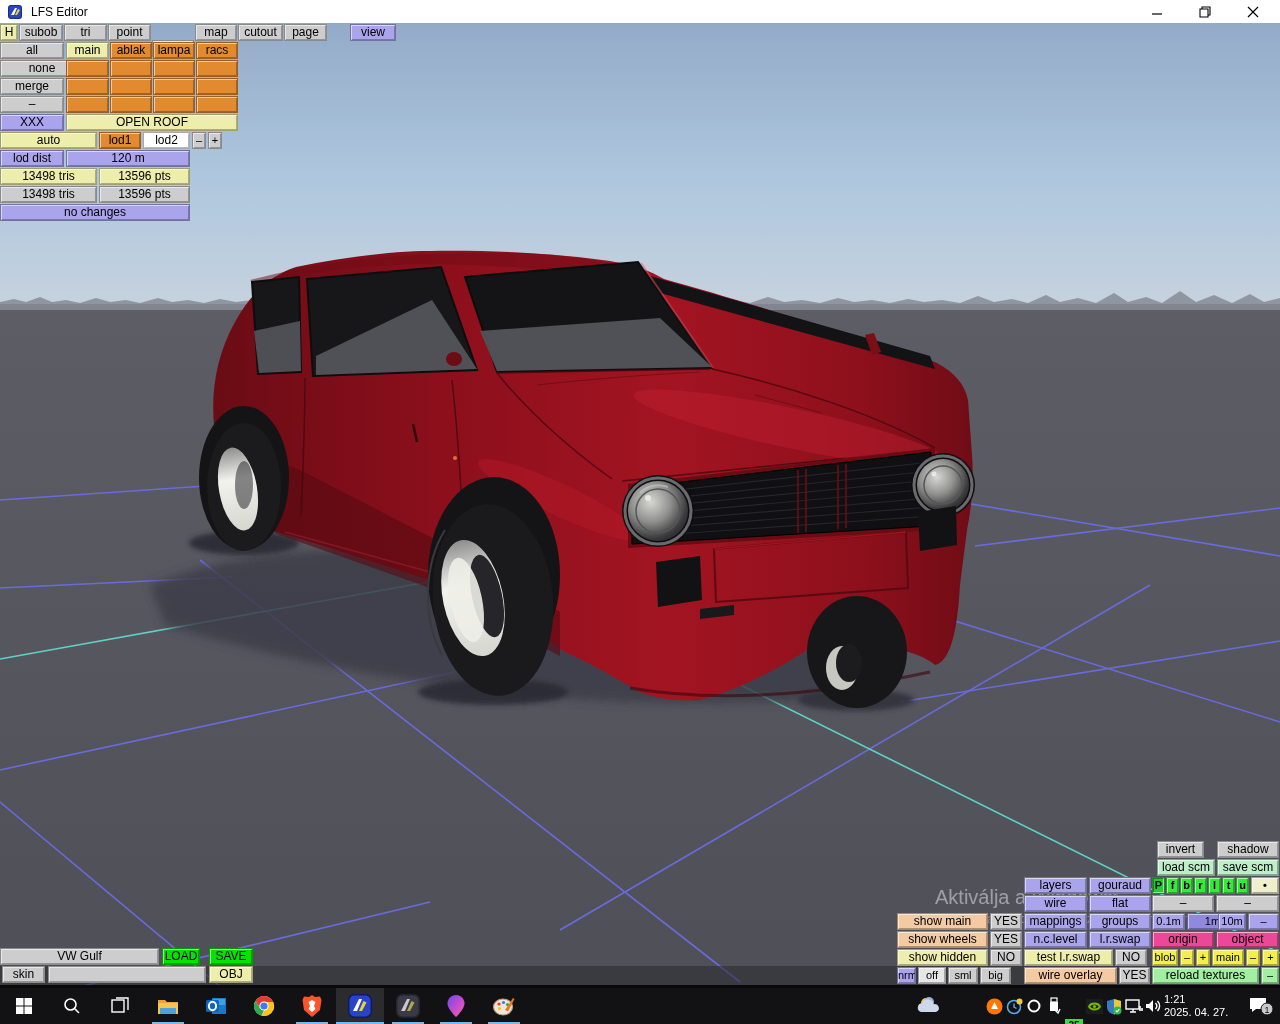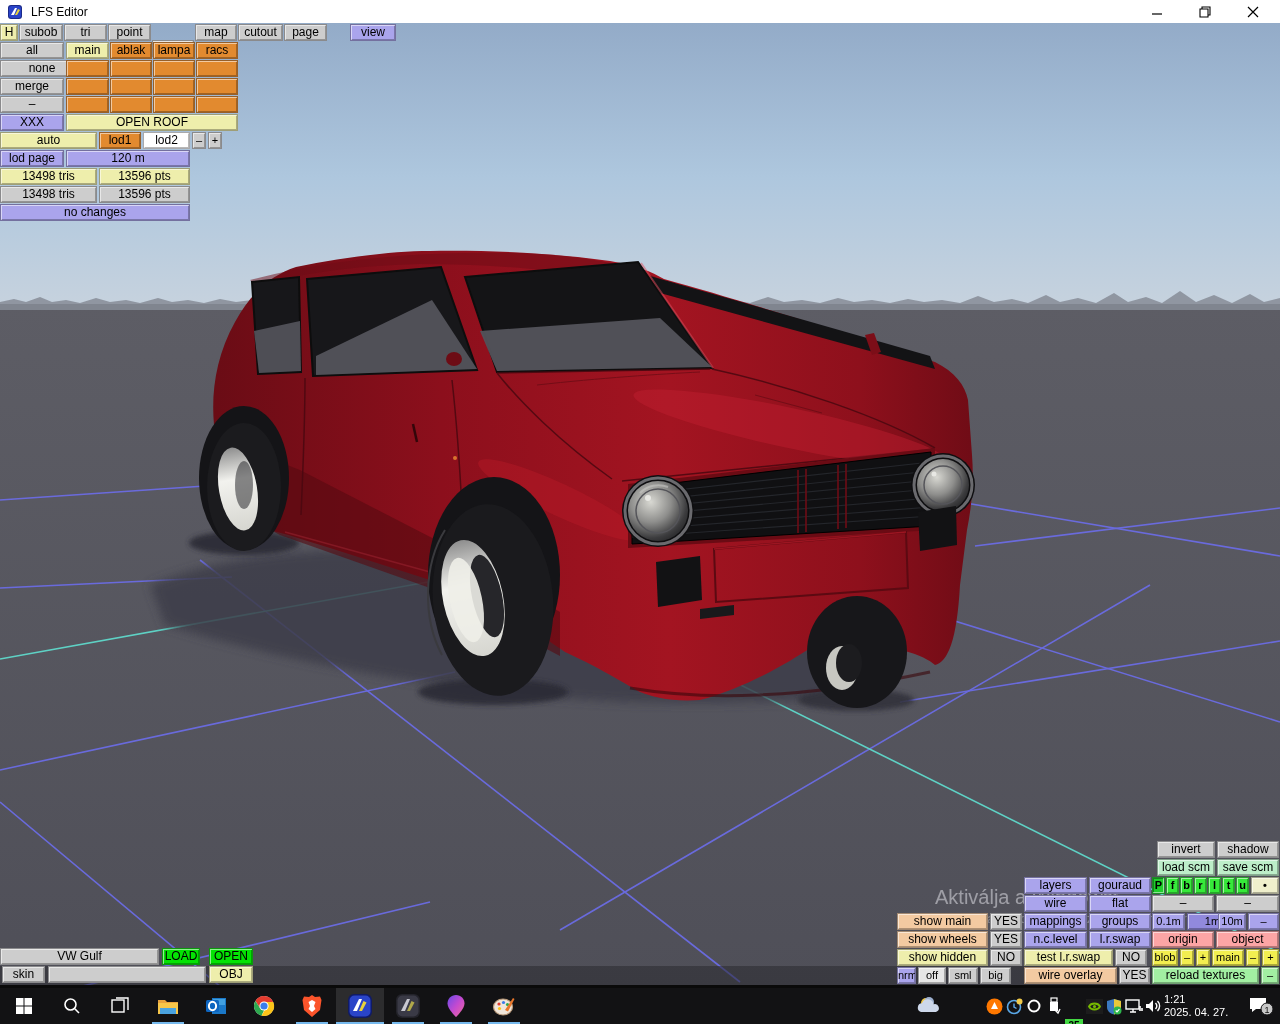--- a/index.html
+++ b/index.html
@@ -15,21 +15,21 @@
   
   .btn{position:absolute;height:17px;box-sizing:border-box;font-size:12px;line-height:15px;
        text-align:center;color:#000;z-index:30;white-space:nowrap;overflow:hidden;
        box-shadow:inset 1px 1px 0 rgba(255,255,255,.55), inset -1px -1px 0 rgba(0,0,0,.28);
        border:1px solid rgba(30,30,34,.38);}
   .sm{font-size:11px;line-height:14px;}
   .c-gray{background:#cdcdcd}.c-lgray{background:#e6e6e6}
   .c-pyel{background:#eeeeac}.c-byel{background:#f2ee50}
   .c-org{background:#e28a2f}.c-peach2{background:#ffffff}
   .c-pur{background:#aaa4ec}.c-pursel{background:#9189dd}
-  .c-cyanb{background:#fca5a5}.c-peach{background:#f3caa1}
+  .c-cyanb{background:#ec4899}.c-peach{background:#f3caa1}
   .c-grn{background:#04e204}.c-pgrn{background:#bdeec9}
   .c-bgrn{background:#36e93a;font-weight:bold}
   .c-bgrnp{background:#1fcf2c;font-weight:bold;box-shadow:inset -1px -1px 0 rgba(255,255,255,.5), inset 1px 1px 0 rgba(0,0,0,.35);}
   .c-cream{background:#efefcc;font-weight:bold}
   .c-rgrn{background:#a2efa2}
   
   #viewport{position:absolute;left:0;top:23px;z-index:1;}
   .strip1{position:absolute;left:0;top:966px;width:1280px;height:19px;background:rgba(42,42,47,.55);z-index:5;}
   .strip2{position:absolute;left:0;top:985px;width:1280px;height:3px;background:#0a0a0a;z-index:5;}
   .watermark{position:absolute;z-index:6;color:rgba(235,235,242,.5);pointer-events:none;}
@@ -292,38 +292,38 @@
 
 <div class="btn c-pur" style="left:0;top:114px;width:64px">XXX</div>
 <div class="btn c-pyel" style="left:66px;top:114px;width:172px">OPEN ROOF</div>
 
 <div class="btn c-pyel" style="left:0;top:132px;width:97px">auto</div>
 <div class="btn c-org" style="left:99px;top:132px;width:42px">lod1</div>
 <div class="btn c-peach2" style="left:143px;top:132px;width:47px">lod2</div>
 <div class="btn c-gray sm" style="left:192px;top:132px;width:14px">–</div>
 <div class="btn c-gray sm" style="left:208px;top:132px;width:14px">+</div>
 
-<div class="btn c-pur" style="left:0;top:150px;width:64px">lod page</div>
+<div class="btn c-pur" style="left:0;top:150px;width:64px">lod dist</div>
 <div class="btn c-pur" style="left:66px;top:150px;width:124px">120 m</div>
 
 <div class="btn c-pyel" style="left:0;top:168px;width:97px">13498 tris</div>
 <div class="btn c-pyel" style="left:99px;top:168px;width:91px">13596 pts</div>
 <div class="btn c-gray" style="left:0;top:186px;width:97px">13498 tris</div>
 <div class="btn c-gray" style="left:99px;top:186px;width:91px">13596 pts</div>
 
 <div class="btn c-pur" style="left:0;top:204px;width:190px">no changes</div>
 
 <div class="btn c-gray" style="left:0;top:948px;width:159px">VW Gulf</div>
 <div class="btn c-grn" style="left:162px;top:948px;width:38px">LOAD</div>
-<div class="btn c-grn" style="left:209px;top:948px;width:44px">OPEN</div>
+<div class="btn c-grn" style="left:209px;top:948px;width:44px">SAVE</div>
 <div class="btn c-gray" style="left:2px;top:966px;width:43px">skin</div>
 <div class="btn c-gray" style="left:48px;top:966px;width:158px"></div>
 <div class="btn c-pyel" style="left:209px;top:966px;width:44px">OBJ</div>
 
-<div class="btn c-gray" style="left:1157px;top:841px;width:58px">invert</div>
+<div class="btn c-gray" style="left:1157px;top:841px;width:47px">invert</div>
 <div class="btn c-gray" style="left:1217px;top:841px;width:62px">shadow</div>
 <div class="btn c-pgrn" style="left:1157px;top:859px;width:58px">load scm</div>
 <div class="btn c-pgrn" style="left:1217px;top:859px;width:62px">save scm</div>
 
 <div class="btn c-pur" style="left:1024px;top:877px;width:63px">layers</div>
 <div class="btn c-pur" style="left:1089px;top:877px;width:62px">gouraud</div>
 <div class="btn c-bgrnp sm" style="left:1152px;top:877px;width:13px">P</div>
 <div class="btn c-bgrn sm" style="left:1166px;top:877px;width:13px">f</div>
 <div class="btn c-bgrn sm" style="left:1180px;top:877px;width:13px">b</div>
 <div class="btn c-bgrn sm" style="left:1194px;top:877px;width:13px">r</div>

